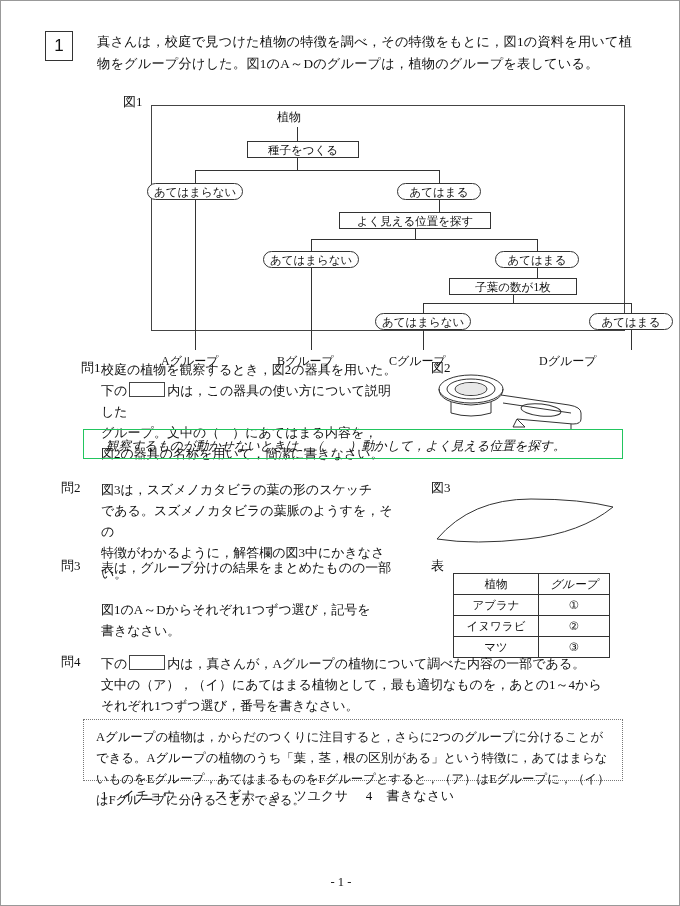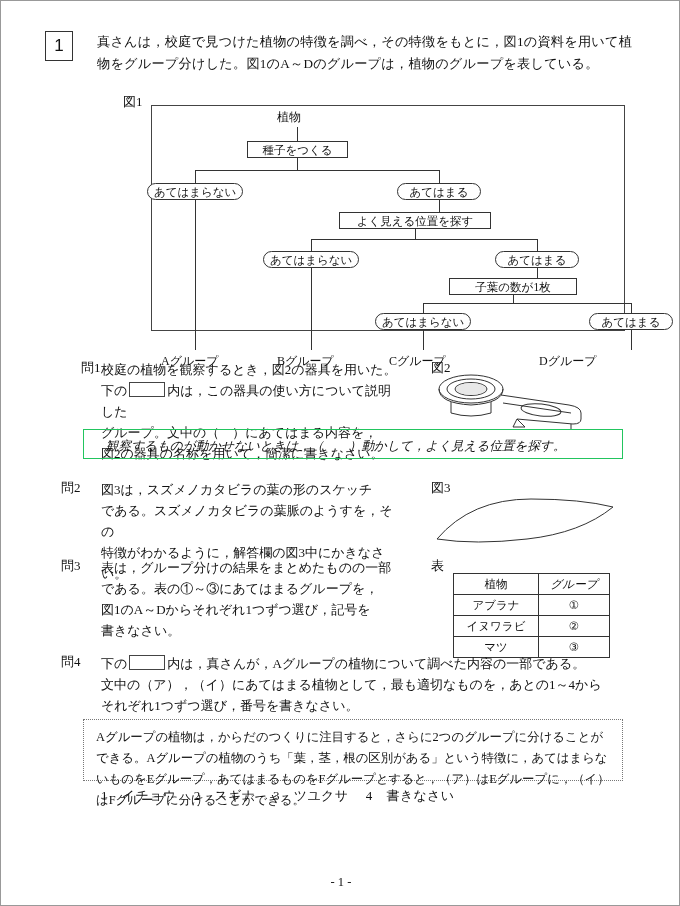--- a/index.html
+++ b/index.html
@@ -176,21 +176,21 @@
   <div class="qnum">1</div>
   <div class="lead">真さんは，校庭で見つけた植物の特徴を調べ，その特徴をもとに，図1の資料を用いて植物をグループ分けした。図1のA～Dのグループは，植物のグループを表している。</div>
 
   <div class="fig1-label">図1</div>
   <div class="fig1-box"></div>
   <div class="fig1-area">
 
     <div class="plain" style="left:126px; top:4px;">植物</div>
     <div class="ln vln" style="left:146px; top:22px; height:14px;"></div>
 
-    <div class="node" style="left:96px; top:36px; width:101px;">種子をつくる</div>
+    <div class="node" style="left:96px; top:36px; width:112px;">種子をつくる</div>
 
     <div class="ln vln" style="left:146px; top:53px; height:12px;"></div>
     <div class="ln hln" style="left:44px; top:65px; width:244px;"></div>
     <div class="ln vln" style="left:44px; top:65px; height:13px;"></div>
     <div class="ln vln" style="left:288px; top:65px; height:13px;"></div>
 
     <div class="node oval" style="left:-4px; top:78px; width:96px;">あてはまらない</div>
     <div class="node oval" style="left:246px; top:78px; width:84px;">あてはまる</div>
 
     <div class="ln vln" style="left:288px; top:95px; height:12px;"></div>
@@ -263,21 +263,21 @@
     <span>特徴がわかるように，解答欄の図3中にかきなさい。</span>
   </div>
   <div class="fig3-label">図3</div>
   <svg style="position:absolute; left:430px; top:492px;" width="190" height="54" viewBox="0 0 190 54">
     <path d="M6 46 Q40 6 100 6 Q150 6 182 14 Q150 40 96 46 Q44 52 6 46 Z" fill="#ffffff" stroke="#333" stroke-width="1"></path>
   </svg>
 
   <div class="qlabel" style="left:60px; top:556px;">問3</div>
   <div class="qtext" style="left:100px; top:556px; width:320px;">
     <span>表は，グループ分けの結果をまとめたものの一部</span><br>
-    <span>である。表の①～③にあてはまるグループを，</span><br>
+    <br>
     <span>図1のA～Dからそれぞれ1つずつ選び，記号を</span><br>
     <span>書きなさい。</span>
   </div>
   <div class="tbl-label">表</div>
   <table class="gtable">
     <tbody>
         <tr>
       <th class="c1">植物</th>
       <th class="c2">グループ</th>
     </tr>

